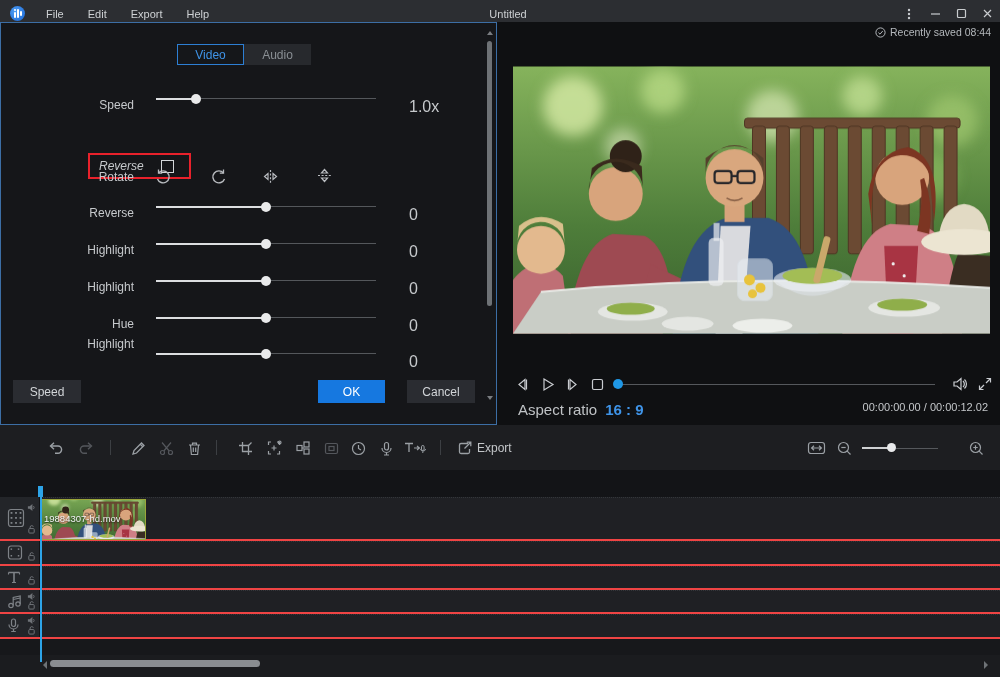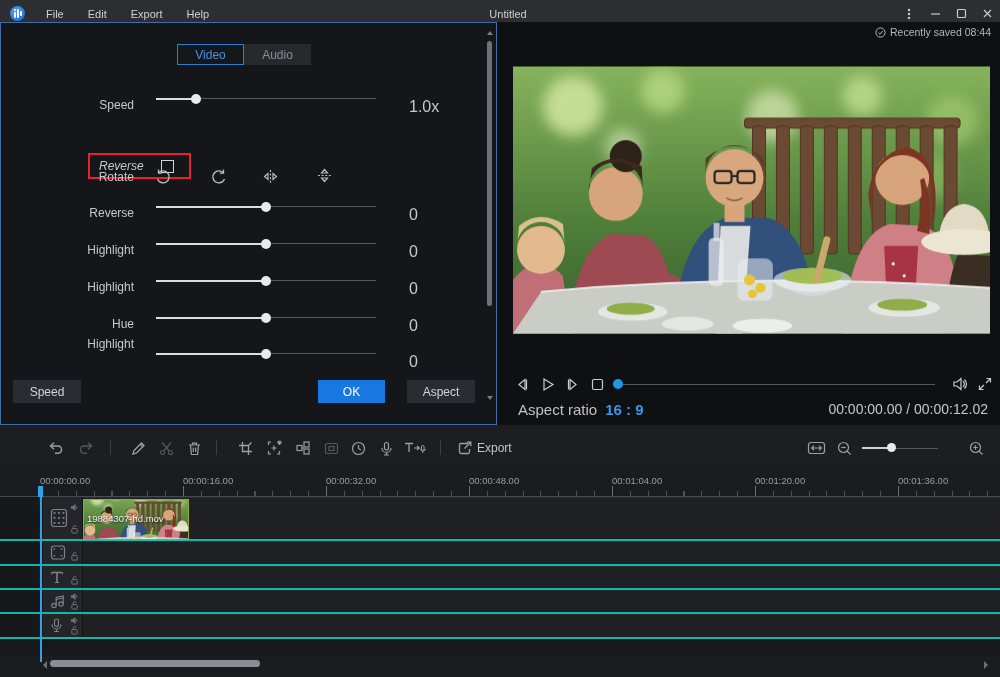--- a/index.html
+++ b/index.html
@@ -44,42 +44,42 @@
   
   #rightpanel{position:absolute;left:497px;top:22px;width:503px;height:403px;background:#0f1012;}
   #saved{position:absolute;top:4px;right:9px;font-size:10.5px;color:#b4b8bc;display:flex;align-items:center;gap:4px;}
   #preview{position:absolute;left:16px;top:44px;width:477px;height:268px;background:#000;overflow:hidden;}
   .pbtn{position:absolute;width:22px;height:22px;top:351px;display:flex;align-items:center;justify-content:center;color:#c9ccd0;}
   #seek{position:absolute;left:118px;top:351px;width:320px;height:22px;}
   #seek .line{position:absolute;left:0;right:0;top:10.5px;height:1px;background:#55585c;}
   #seek .dot{position:absolute;top:6px;width:10px;height:10px;margin-left:-2px;border-radius:50%;background:#1f97e5;}
   #aspectrow{position:absolute;left:21px;top:379px;font-size:15px;color:#bfc2c5;}
   #aspectrow b{color:#3f94e8;font-weight:bold;margin-left:8px;}
-  #timecode{position:absolute;right:12px;top:379px;font-size:14px;color:#c4c7ca;}
+  #timecode{position:absolute;right:12px;top:379px;font-size:11px;color:#c4c7ca;}
   
   #toolbar{position:absolute;left:0;top:425px;width:1000px;height:45px;background:#1d1e21;}
   .tool{position:absolute;top:13px;width:20px;height:20px;display:flex;align-items:center;justify-content:center;color:#9ba0a5;}
   .tool.dim{color:#54575c;}
   .tsep{position:absolute;top:15px;width:1px;height:15px;background:#3c3f43;}
   #export-label{position:absolute;left:477px;top:16px;font-size:12px;color:#c3c6c9;}
   #zoomslider{position:absolute;left:862px;top:13px;width:76px;height:20px;}
   #zoomslider .line{position:absolute;left:0;right:0;top:9.5px;height:1px;background:#55585c;}
   #zoomslider .fill{position:absolute;left:0;top:9px;height:2px;background:#cfd1d3;}
   #zoomslider .knob{position:absolute;top:5px;width:9px;height:9px;margin-left:-4px;border-radius:50%;background:#e9eaeb;}
   
   #ruler{position:absolute;left:0;top:470px;width:1000px;height:27px;background:#1b1c1f;border-bottom:1px solid #46494d;box-sizing:border-box;}
   .rlabel{position:absolute;top:5px;font-size:9.5px;color:#9a9da1;white-space:nowrap;}
   #ticks{position:absolute;left:40px;right:0;bottom:0;height:10px;
     background-image:
       repeating-linear-gradient(to right,#6a6d71 0 1px,transparent 1px 143px),
       repeating-linear-gradient(to right,#4e5155 0 1px,transparent 1px 17.875px);
     background-size:100% 10px,100% 5px;background-position:0 0,0 5px;background-repeat:no-repeat;}
   
   #tracks{position:absolute;left:0;top:497px;width:1000px;height:158px;background:#17181b;}
-  .trow{position:relative;width:100%;display:flex;border-bottom:2px solid #14b8a6;box-sizing:border-box;padding-left:43px;}
+  .trow{position:relative;width:100%;display:flex;border-bottom:2px solid #ef4444;box-sizing:border-box;}
   .thead{width:40px;flex:none;background:#232529;position:relative;border-right:1px solid #121315;box-sizing:border-box;
          display:flex;align-items:center;}
   .tbody{flex:1;background:#1f2024;position:relative;border-top:1px dotted #33363a;box-sizing:border-box;}
   .ticon{margin-left:6px;color:#7e8287;}
   .mini{position:absolute;right:3px;color:#6f7378;}
   
   #clip{position:absolute;left:0;top:1px;width:106px;height:41px;border:1px solid #9aa63a;box-sizing:border-box;overflow:hidden;background:#222;}
   #clip .fname{position:absolute;left:3px;top:13px;font-size:9.5px;color:#f2f3f4;text-shadow:0 1px 2px rgba(0,0,0,.8);white-space:nowrap;}
   
   #playhead-flag{position:absolute;left:38px;top:486px;width:5px;height:11px;background:#2da4e8;z-index:6;}
@@ -309,21 +309,21 @@
     <div class="row-label" style="top:314px">Highlight</div>
     <div class="slider" style="top:325px">
       <div class="trk"></div>
         <div class="fill" style="width: 50%;"></div>
       <div class="knob" style="left: 50%;"></div>
     </div>
     <div class="sval" style="top:330px">0</div>
 
     <div class="btn" style="left:12px;top:357px;width:68px">Speed</div>
     <div class="btn blue" style="left:317px;top:357px;width:67px">OK</div>
-    <div class="btn" style="left:406px;top:357px;width:68px">Aspect</div>
+    <div class="btn" style="left:406px;top:357px;width:68px">Cancel</div>
 
     <div id="vscroll">
       <div class="varrow" style="top:2px;border-bottom:4px solid #7a7d81"></div>
       <div class="thumb"></div>
       <div class="varrow" style="bottom:18px;border-top:4px solid #7a7d81"></div>
     </div>
   </div>
 
   <div id="rightpanel">
     <div id="saved">
@@ -501,30 +501,20 @@
     </div>
     <div class="tool" style="left:966px">
       <svg width="17" height="17" viewBox="0 0 17 17" fill="none" stroke="currentColor" stroke-width="1.2">
         <circle cx="7.5" cy="7.5" r="5"></circle>
           <path d="M11.2 11.2 L14.5 14.5"></path>
           <path d="M5.3 7.5 H9.7 M7.5 5.3 V9.7"></path>
         </svg>
     </div>
   </div>
 
-  <div id="ruler">
-    <span class="rlabel" style="left:40px">00:00:00.00</span>
-    <span class="rlabel" style="left:183px">00:00:16.00</span>
-    <span class="rlabel" style="left:326px">00:00:32.00</span>
-    <span class="rlabel" style="left:469px">00:00:48.00</span>
-    <span class="rlabel" style="left:612px">00:01:04.00</span>
-    <span class="rlabel" style="left:755px">00:01:20.00</span>
-    <span class="rlabel" style="left:898px">00:01:36.00</span>
-    <div id="ticks"></div>
-  </div>
 
   <div id="tracks">
 
     <div class="trow" style="height:44px">
       <div class="thead">
         <span class="ticon">
           <svg width="20" height="22" viewBox="0 0 20 22" fill="none" stroke="currentColor" stroke-width="1.2">
             <rect x="2.5" y="2.5" width="15" height="17" rx="2.5"></rect>
             <g fill="currentColor" stroke="none">
                 <rect x="4.6" y="5" width="1.8" height="1.8"></rect>

